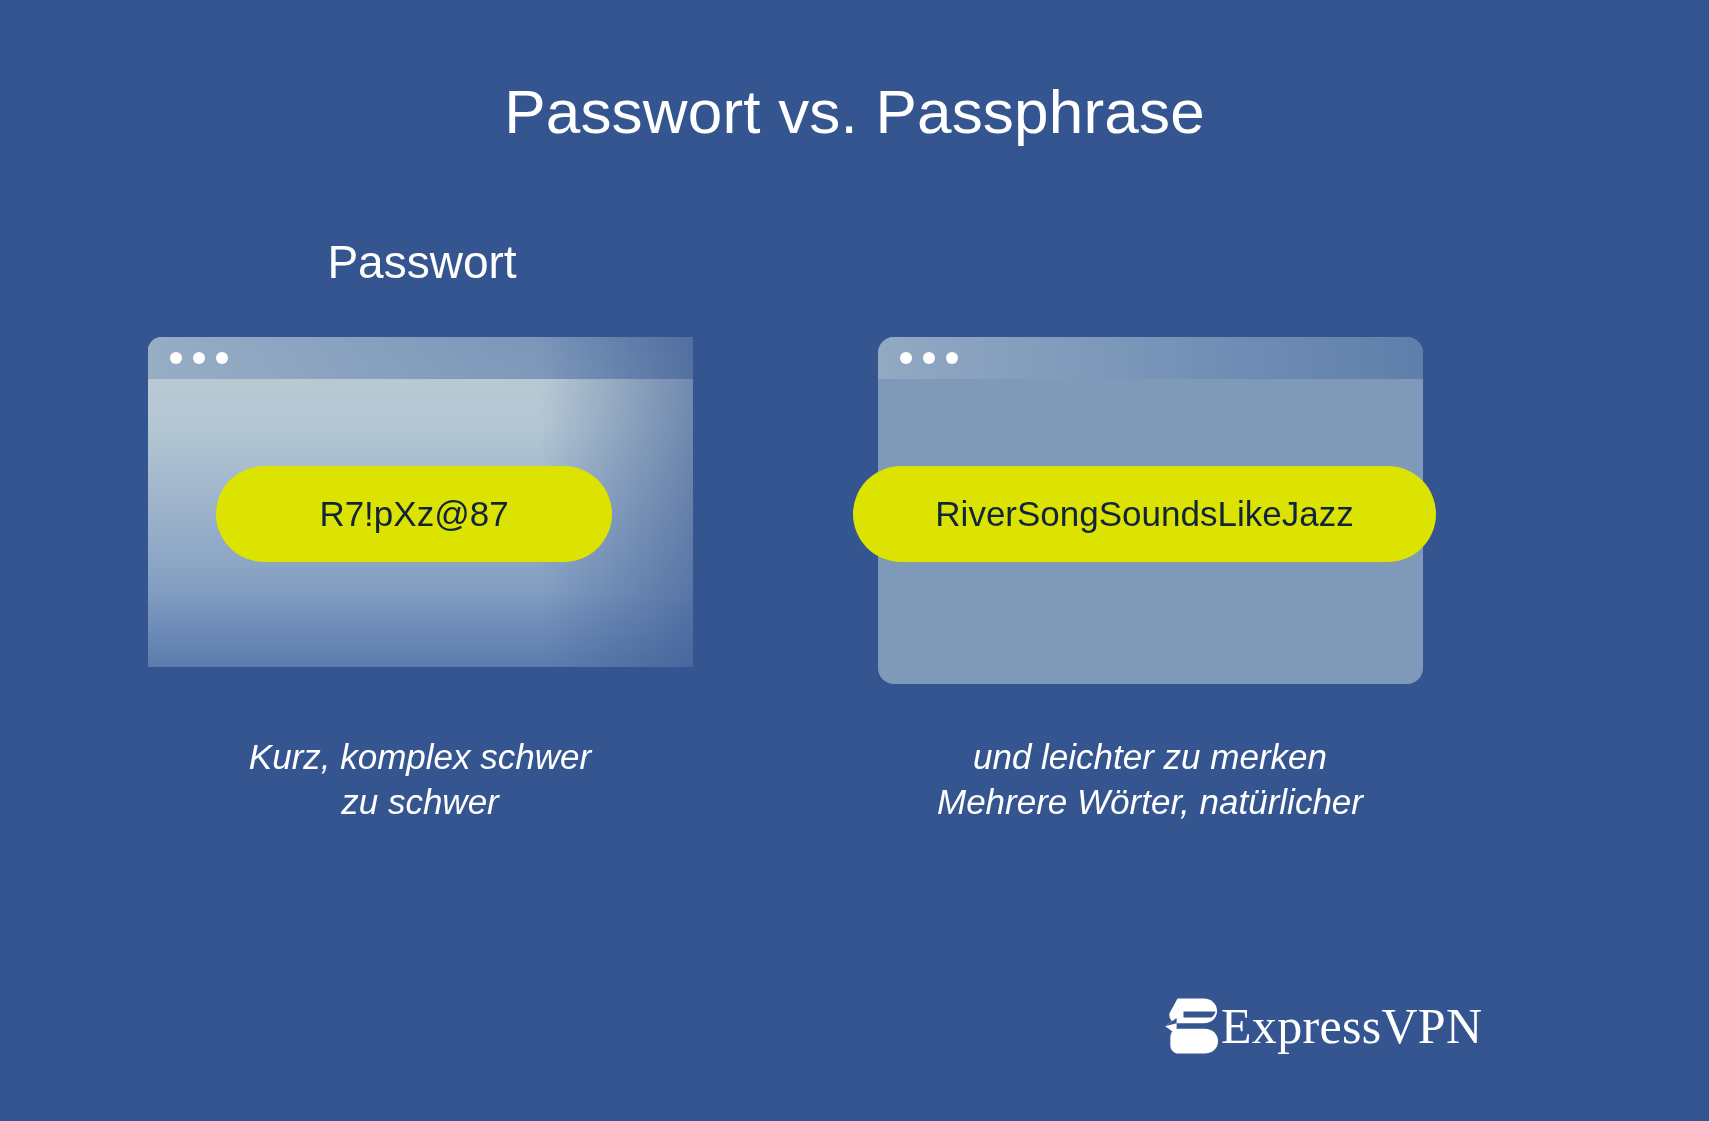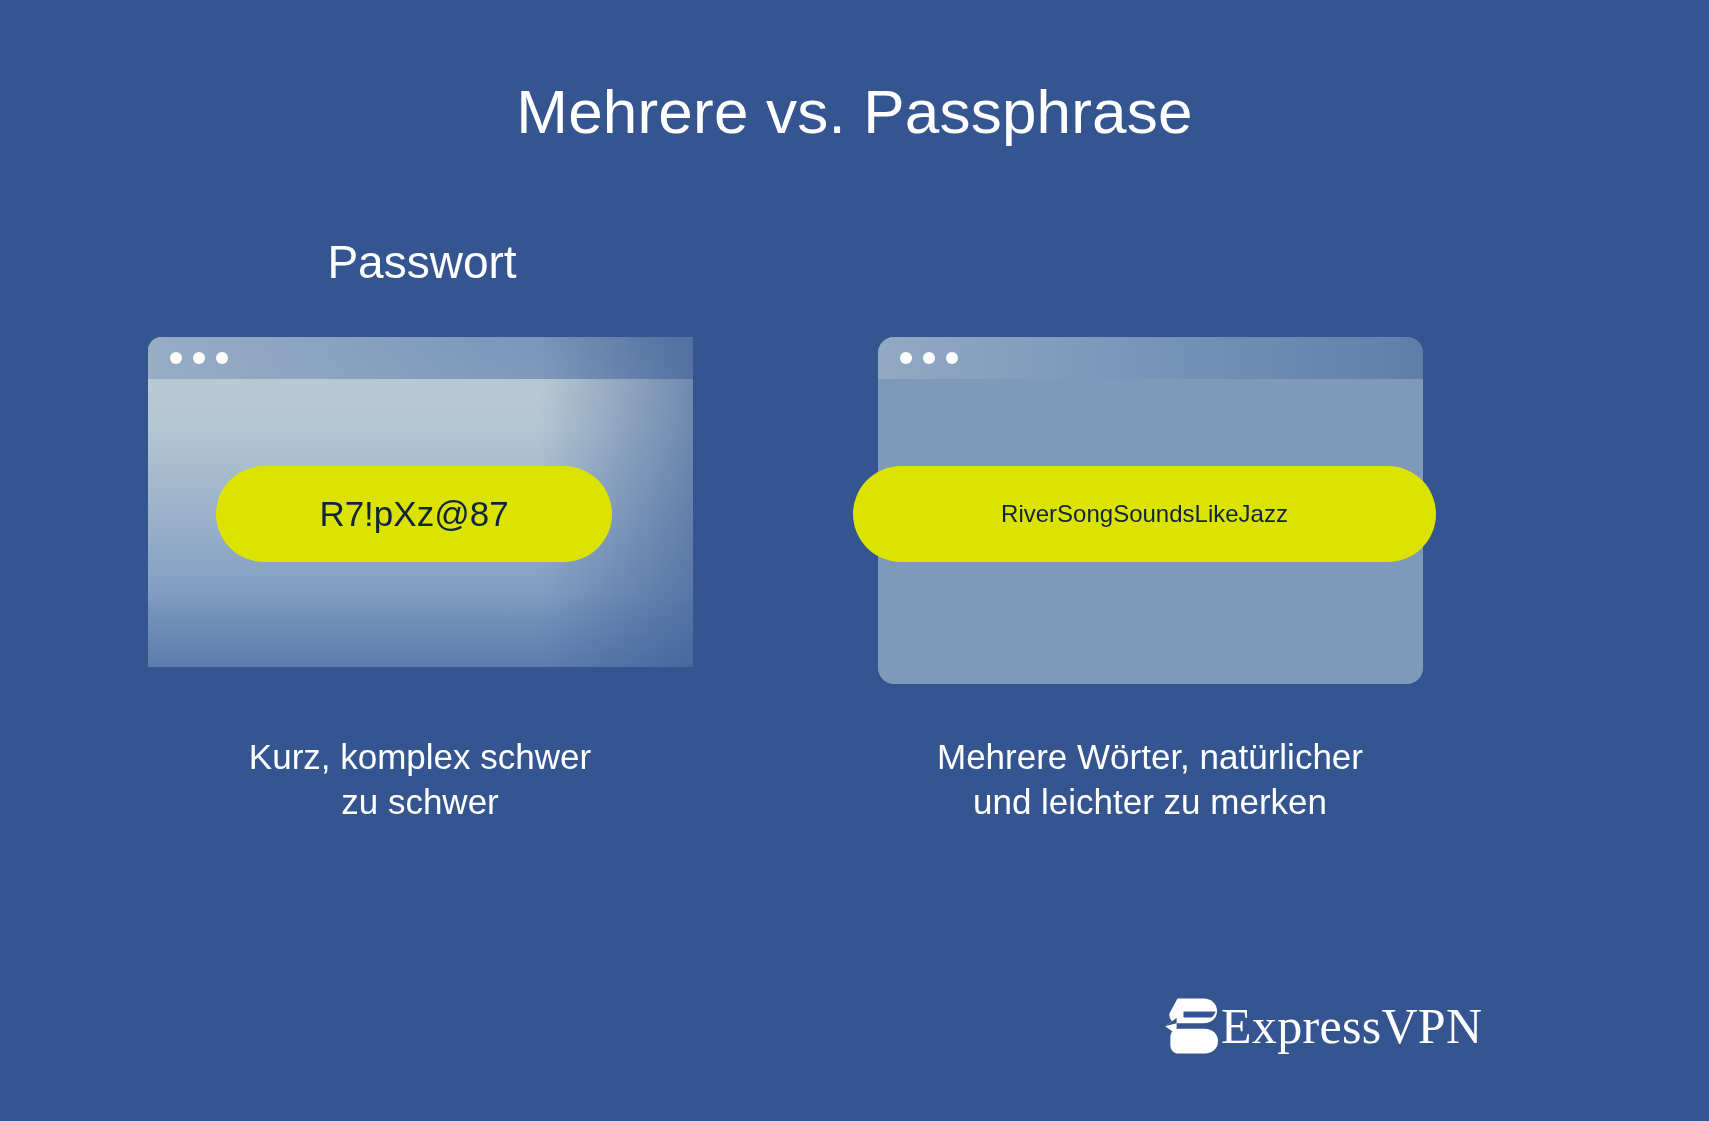--- a/index.html
+++ b/index.html
@@ -143,31 +143,32 @@
     top: 466px;
     width: 396px;
     height: 96px;
     font-size: 35px;
   }
   .pill-right {
     left: 853px;
     top: 466px;
     width: 583px;
     height: 96px;
-    font-size: 24px;
+    font-size: 35px;
   }
 
   
   .caption {
     position: absolute;
     color: #ffffff;
     font-size: 35px;
     line-height: 1.28;
     text-align: center;
     font-weight: 400;
+    font-style: italic;
   }
   .caption.left  { left: 140px; top: 735px; width: 560px; }
   .caption.right { left: 860px; top: 735px; width: 580px; }
 
   
   .logo {
     position: absolute;
     left: 1163px;
     top: 996px;
     display: flex;
@@ -187,21 +188,21 @@
     line-height: 1;
     letter-spacing: 0.3px;
     white-space: nowrap;
   }
 </style>
 </head>
 <body>
 
 <div class="stage">
 
-  <div class="page-title">Mehrere vs. Passphrase</div>
+  <div class="page-title">Passwort vs. Passphrase</div>
 
   <div class="col-heading left">Passwort</div>
 
   <div class="card card-left">
     <div class="titlebar">
       <div class="dots">
         <span class="dot"></span>
         <span class="dot"></span>
         <span class="dot"></span>
       </div>
@@ -219,22 +220,22 @@
   </div>
 
   <div class="pill pill-left">R7!pXz@87</div>
   <div class="pill pill-right">RiverSongSoundsLikeJazz</div>
 
   <div class="caption left">
     <div>Kurz, komplex schwer</div>
     <div>zu schwer</div>
   </div>
   <div class="caption right">
+    <div>und leichter zu merken</div>
     <div>Mehrere Wörter, natürlicher</div>
-    <div>und leichter zu merken</div>
   </div>
 
   <div class="logo">
     <span class="logo-mark">
       <svg viewBox="0 0 56 60" width="56" height="60" aria-hidden="true">
         <path fill="#ffffff" d="M14.5 2.5 H40.5 C48.5 2.5 54 8 54 15 C54 22 48.5 27.2 40.5 27.2 H22 L14.5 27.2 C10 27.2 6.4 23.6 6.4 19.1 L6.4 17.5 Z"></path>
         <path fill="#ffffff" d="M2.2 30.2 L13.6 22.0 L13.6 38.4 Z"></path>
         <path fill="#ffffff" d="M15.5 32.8 H41.5 C49.5 32.8 55 38.2 55 45.2 C55 52.2 49.5 57.5 41.5 57.5 H15.5 C11 57.5 7.4 53.9 7.4 49.4 L7.4 40.9 C7.4 36.4 11 32.8 15.5 32.8 Z"></path>
         <path fill="#355590" d="M13.6 22.0 L13.6 27.2 L2.2 30.2 Z"></path>
         <path fill="#355590" d="M20.5 15.6 H52.6 C52.0 18.0 50.6 20.0 48.6 21.4 H20.5 Z"></path>

